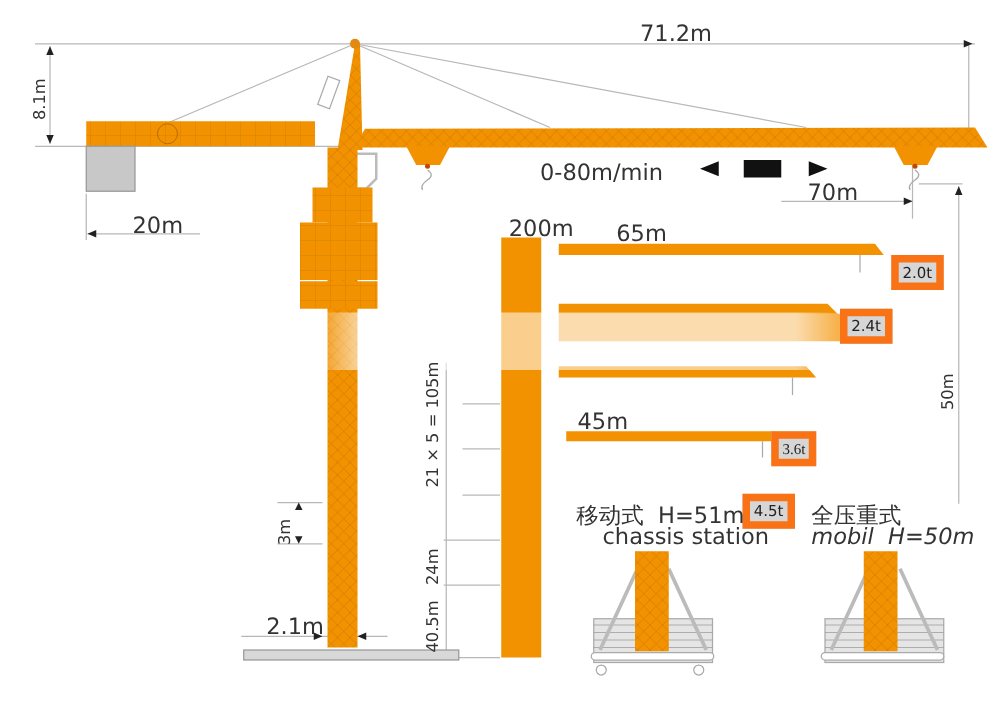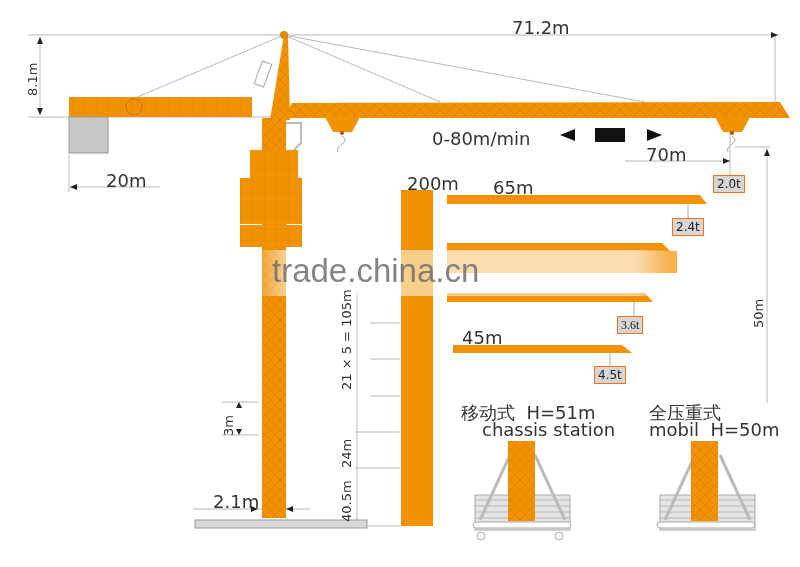--- a/index.html
+++ b/index.html
@@ -2,22 +2,22 @@
 <html><head>
 <meta charset="utf-8">
 <style>
   html, body { margin: 0; padding: 0; background: #ffffff; }
   body { width: 800px; height: 567px; position: relative; overflow: hidden;
          font-family: "DejaVu Sans", "Liberation Sans", sans-serif; }
   #stage { position: absolute; left: 0; top: 0; width: 800px; height: 567px; }
   .lbl { position: absolute; font-size: 18px; color: #333; white-space: nowrap; line-height: 1; }
   .vlbl { position: absolute; font-size: 13px; color: #333; white-space: nowrap; line-height: 1;
           transform: rotate(-90deg); transform-origin: left top; }
-  .cap { position: absolute; background: #d6d6d6; border: 1px solid #f97316; font-size: 12px;
-         color: #222; padding: 1px 3px; line-height: 14px; }
+  .cap { position: absolute; background: #d6d6d6; border: 6px solid #f97316; font-size: 12px;
+         color: #222; padding: 1px 3px; line-height: 14px; margin-top: 29px; }
   .wm { position: absolute; left: 272px; top: 252px; font-size: 33px; color: rgba(110,110,110,0.85);
         font-family: "Liberation Sans", sans-serif; letter-spacing: 0px; }
   .wm-band { position: absolute; left: 250px; top: 250px; width: 420px; height: 46px;
              background: linear-gradient(90deg, rgba(255,255,255,0) 0%, rgba(255,255,255,0.55) 8%, rgba(255,255,255,0.55) 92%, rgba(255,255,255,0) 100%); }
 </style>
 </head>
 <body>
 
 <div id="stage">
   <svg width="800" height="567" viewBox="0 0 800 567" xmlns="http://www.w3.org/2000/svg">
@@ -142,21 +142,20 @@
           <line x1="660" y1="524" x2="755" y2="524"></line>
         </g>
       <line x1="665" y1="520" x2="695" y2="455" stroke="#bbb" stroke-width="3"></line>
       <line x1="750" y1="520" x2="720" y2="455" stroke="#bbb" stroke-width="3"></line>
       <rect x="691" y="441" width="27" height="80" fill="url(#lattice)"></rect>
       <rect x="657" y="522" width="98" height="6" rx="3" fill="#fff" stroke="#aaa"></rect>
     </g>
   </svg>
 
   <div class="wm-band"></div>
-  <div class="wm">trade.china.cn</div>
 
   
   <div class="vlbl" style="left:26px; top:96px;">8.1m</div>
   <div class="lbl" style="left:512px; top:19px;">71.2m</div>
   <div class="lbl" style="left:106px; top:172px;">20m</div>
   <div class="lbl" style="left:432px; top:130px;">0-80m/min</div>
   <div class="lbl" style="left:646px; top:146px;">70m</div>
   <div class="vlbl" style="left:752px; top:328px;">50m</div>
   <div class="lbl" style="left:379px; top:175px;margin-left:28px;">200m</div>
   <div class="lbl" style="left:493px; top:179px;">65m</div>
@@ -171,16 +170,16 @@
   <div class="vlbl" style="left:340px; top:468px;">24m</div>
   <div class="vlbl" style="left:340px; top:522px;">40.5m</div>
   <div class="vlbl" style="left:222px; top:436px;">3m</div>
   <div class="lbl" style="left:201px; top:493px;margin-left:12px;">2.1m</div>
 
   <div class="lbl" style="left:461px; top:404px;">
     <span>移动式</span>&nbsp;&nbsp;<span>H=51m</span>
   </div>
   <div class="lbl" style="left:461px; top:421px;margin-left:21px;">chassis station</div>
   <div class="lbl" style="left:649px; top:404px;">全压重式</div>
-  <div class="lbl" style="left:649px; top:421px;">
+  <div class="lbl" style="left:649px; top:421px;font-style:italic;">
     <span>mobil</span>&nbsp;&nbsp;<span>H=50m</span>
   </div>
 </div>
 
 </body></html>

